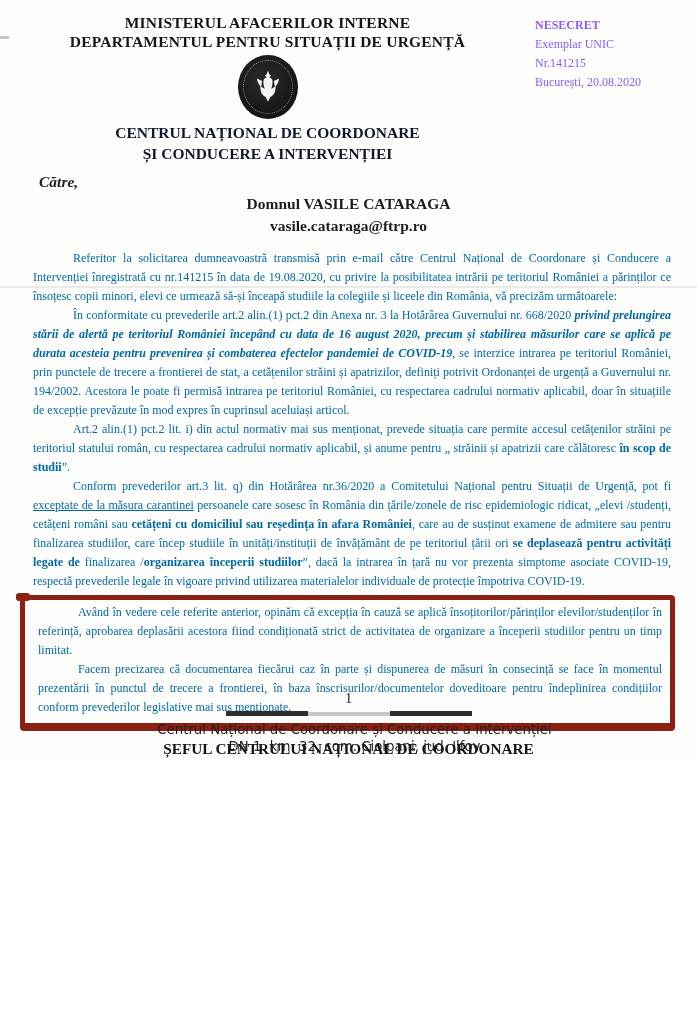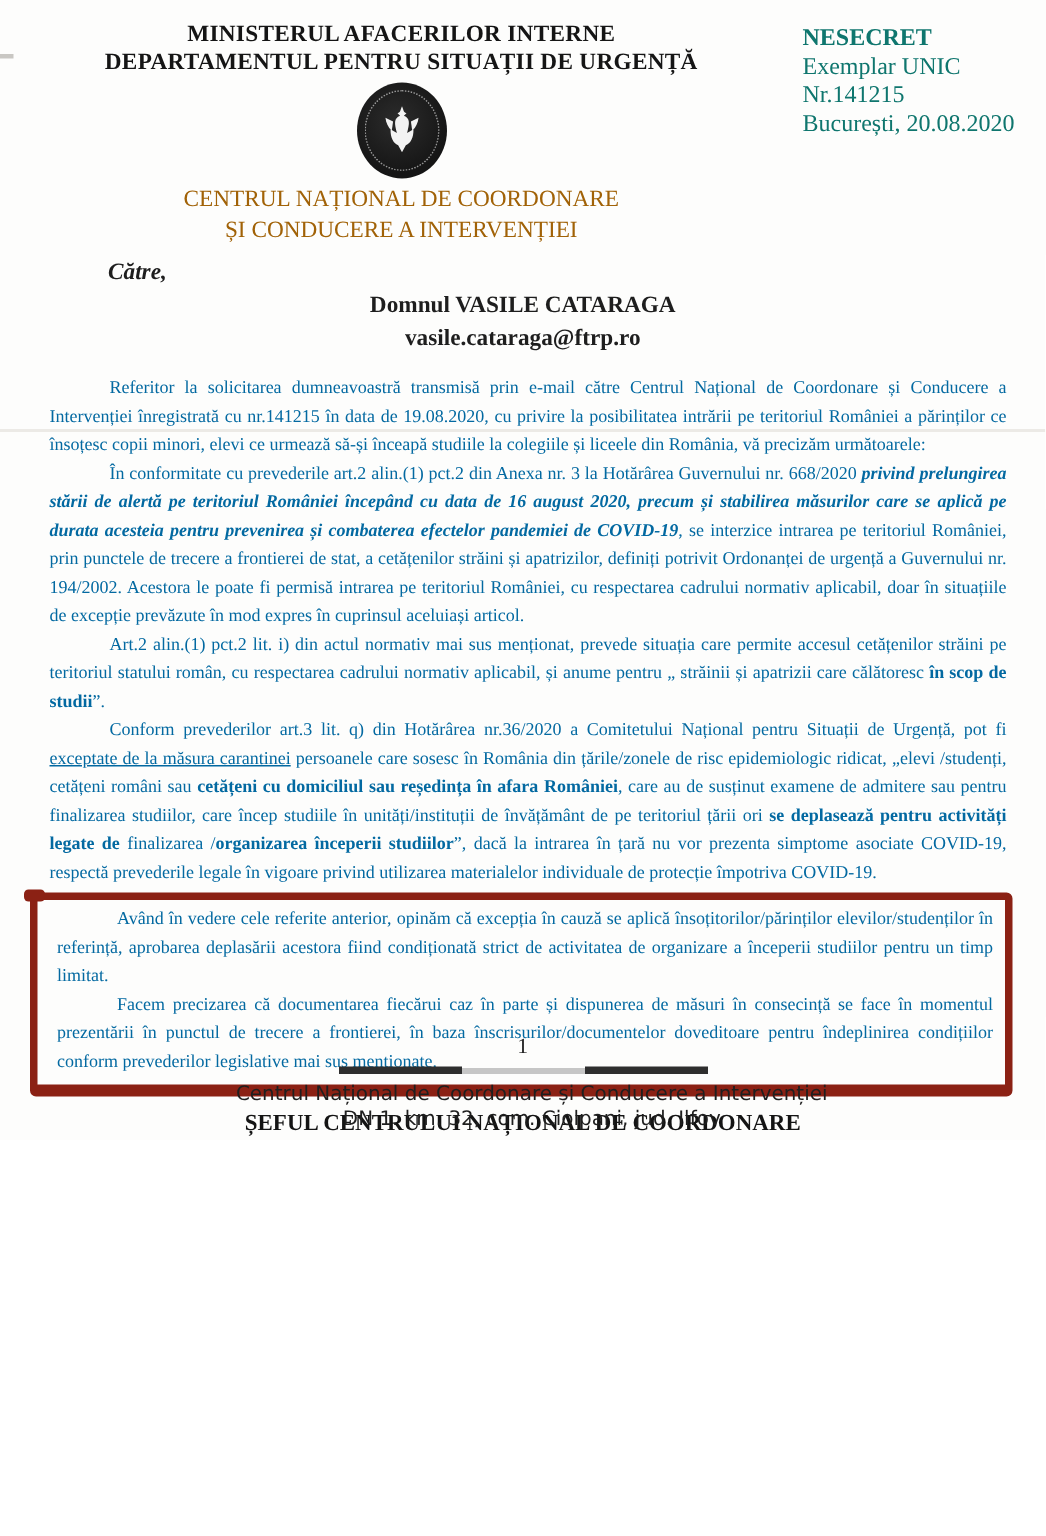--- a/index.html
+++ b/index.html
@@ -20,27 +20,27 @@
   .header-left{width:505px;margin-left:15px;text-align:center;}
   .org-line{font-weight:bold;font-size:15.5px;line-height:19px;letter-spacing:.2px;color:#151515;}
   .seal{
     width:60px;height:64px;border-radius:50%;
     background:radial-gradient(circle at 45% 40%, #2c2c2c 0%, #151515 70%);
     margin:4px auto 3px;position:relative;
     display:flex;align-items:center;justify-content:center;
   }
   .seal::before{content:"";position:absolute;inset:5px;border-radius:50%;border:1px dotted rgba(255,255,255,.55);}
   .seal svg{width:34px;height:40px;display:block;}
-  .center-title{font-weight:normal;font-size:15.5px;line-height:21px;color:#a16207;}
-  .header-right{width:162px;margin-left:auto;padding-top:3px;font-size:16px;line-height:19px;text-align:left;color:#0f766e;}
+  .center-title{font-weight:bold;font-size:15.5px;line-height:21px;color:#0f172a;}
+  .header-right{width:162px;margin-left:auto;padding-top:3px;font-size:12px;line-height:19px;text-align:left;color:#8b5cf6;}
   .classification{font-weight:bold;}
 
   
   .recipient{margin-top:8px;}
-  .salutation{margin-left:72px;font-weight:bold;font-style:italic;font-size:15.5px;line-height:20px;}
+  .salutation{margin-left:39px;font-weight:bold;font-style:italic;font-size:15.5px;line-height:20px;}
   .recipient-center{text-align:center;font-weight:bold;font-size:15.5px;line-height:22px;margin-top:1px;}
 
   
   .body-text{margin:12px 26px 0 33px;text-align:justify;font-size:12px;line-height:19px;color:#0369a1;}
   .body-text p{margin:0;text-indent:40px;}
   .b{font-weight:bold;}
   .i{font-style:italic;}
   .u{text-decoration:underline;}
 
   

